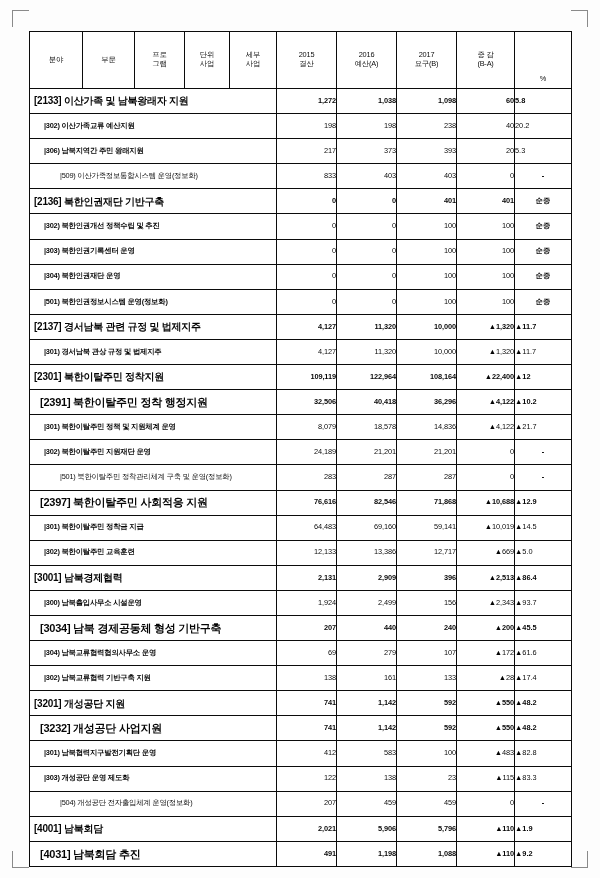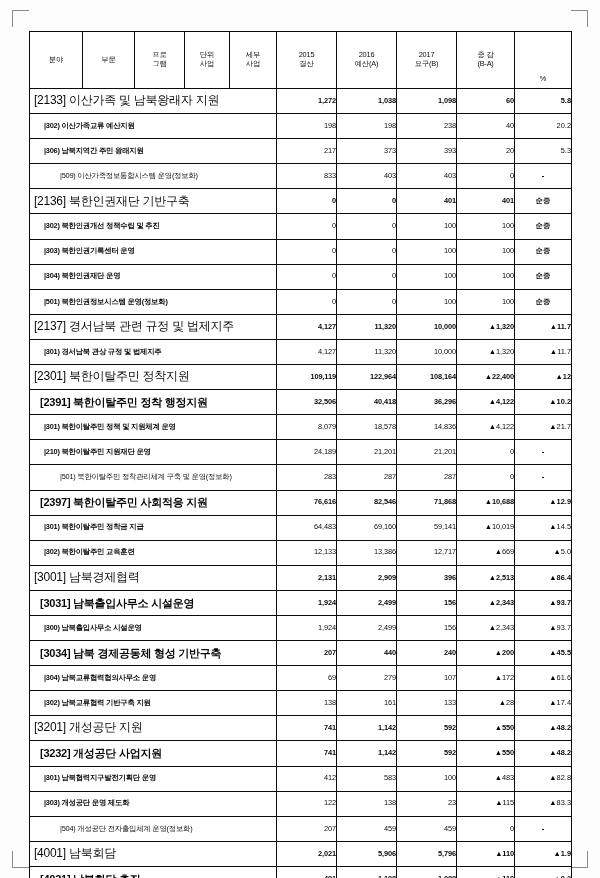--- a/index.html
+++ b/index.html
@@ -86,37 +86,36 @@
   tbody tr { height: 25.1px; }
 
   td.label {
     text-align: left;
     padding-left: 4px;
     padding-right: 2px;
     white-space: nowrap;
     letter-spacing: -0.25px;
     font-size: 7.5px;
   }
-  td.label.lv1 { font-weight: normal; padding-left: 4px;  font-size: 12px; }
+  td.label.lv1 { font-weight: bold; padding-left: 4px;  font-size: 10px; }
   td.label.lv2 { font-weight: bold; padding-left: 10px; font-size: 11px; }
   td.label.lv3 { font-weight: bold; padding-left: 14px; }
   td.label.lv4 { font-weight: normal; padding-left: 30px; }
 
   td.num {
     text-align: right;
     padding-right: 6px;
     white-space: nowrap;
     font-size: 7.6px;
     letter-spacing: -0.1px;
   }
   tbody tr.strong td.num { font-weight: bold; margin-left: 32px; }
   tbody tr.strong td.pct { font-weight: bold; }
 
   td.pct {
-    text-align: right;
     padding-right: 8px;
     white-space: nowrap;
     font-size: 7.6px;
   }
   td.pct.center { text-align: center; padding-right: 0; font-weight: bold; }
 
   
   .table-wrap { filter: contrast(1.05); }
 </style>
 </head>
@@ -291,21 +290,21 @@
           </tr>
           <tr>
             <td class="label lv3" colspan="5">|301) 북한이탈주민 정책 및 지원체계 운영</td>
             <td class="num">8,079</td>
             <td class="num">18,578</td>
             <td class="num">14,836</td>
             <td class="num">▲4,122</td>
             <td class="pct">▲21.7</td>
           </tr>
           <tr>
-            <td class="label lv3" colspan="5">|210) 북한이탈주민 지원재단 운영</td>
+            <td class="label lv3" colspan="5">|302) 북한이탈주민 지원재단 운영</td>
             <td class="num">24,189</td>
             <td class="num">21,201</td>
             <td class="num">21,201</td>
             <td class="num">0</td>
             <td class="pct center">-</td>
           </tr>
           <tr>
             <td class="label lv4" colspan="5">|501) 북한이탈주민 정착관리체계 구축 및 운영(정보화)</td>
             <td class="num">283</td>
             <td class="num">287</td>
@@ -338,28 +337,20 @@
             <td class="pct">▲5.0</td>
           </tr>
           <tr class="strong">
             <td class="label lv1" colspan="5">[3001] 남북경제협력</td>
             <td class="num">2,131</td>
             <td class="num">2,909</td>
             <td class="num">396</td>
             <td class="num">▲2,513</td>
             <td class="pct">▲86.4</td>
           </tr>
-          <tr class="strong">
-            <td class="label lv2" colspan="5">[3031] 남북출입사무소 시설운영</td>
-            <td class="num">1,924</td>
-            <td class="num">2,499</td>
-            <td class="num">156</td>
-            <td class="num">▲2,343</td>
-            <td class="pct">▲93.7</td>
-          </tr>
           <tr>
             <td class="label lv3" colspan="5">|300) 남북출입사무소 시설운영</td>
             <td class="num">1,924</td>
             <td class="num">2,499</td>
             <td class="num">156</td>
             <td class="num">▲2,343</td>
             <td class="pct">▲93.7</td>
           </tr>
           <tr class="strong">
             <td class="label lv2" colspan="5">[3034] 남북 경제공동체 형성 기반구축</td>

